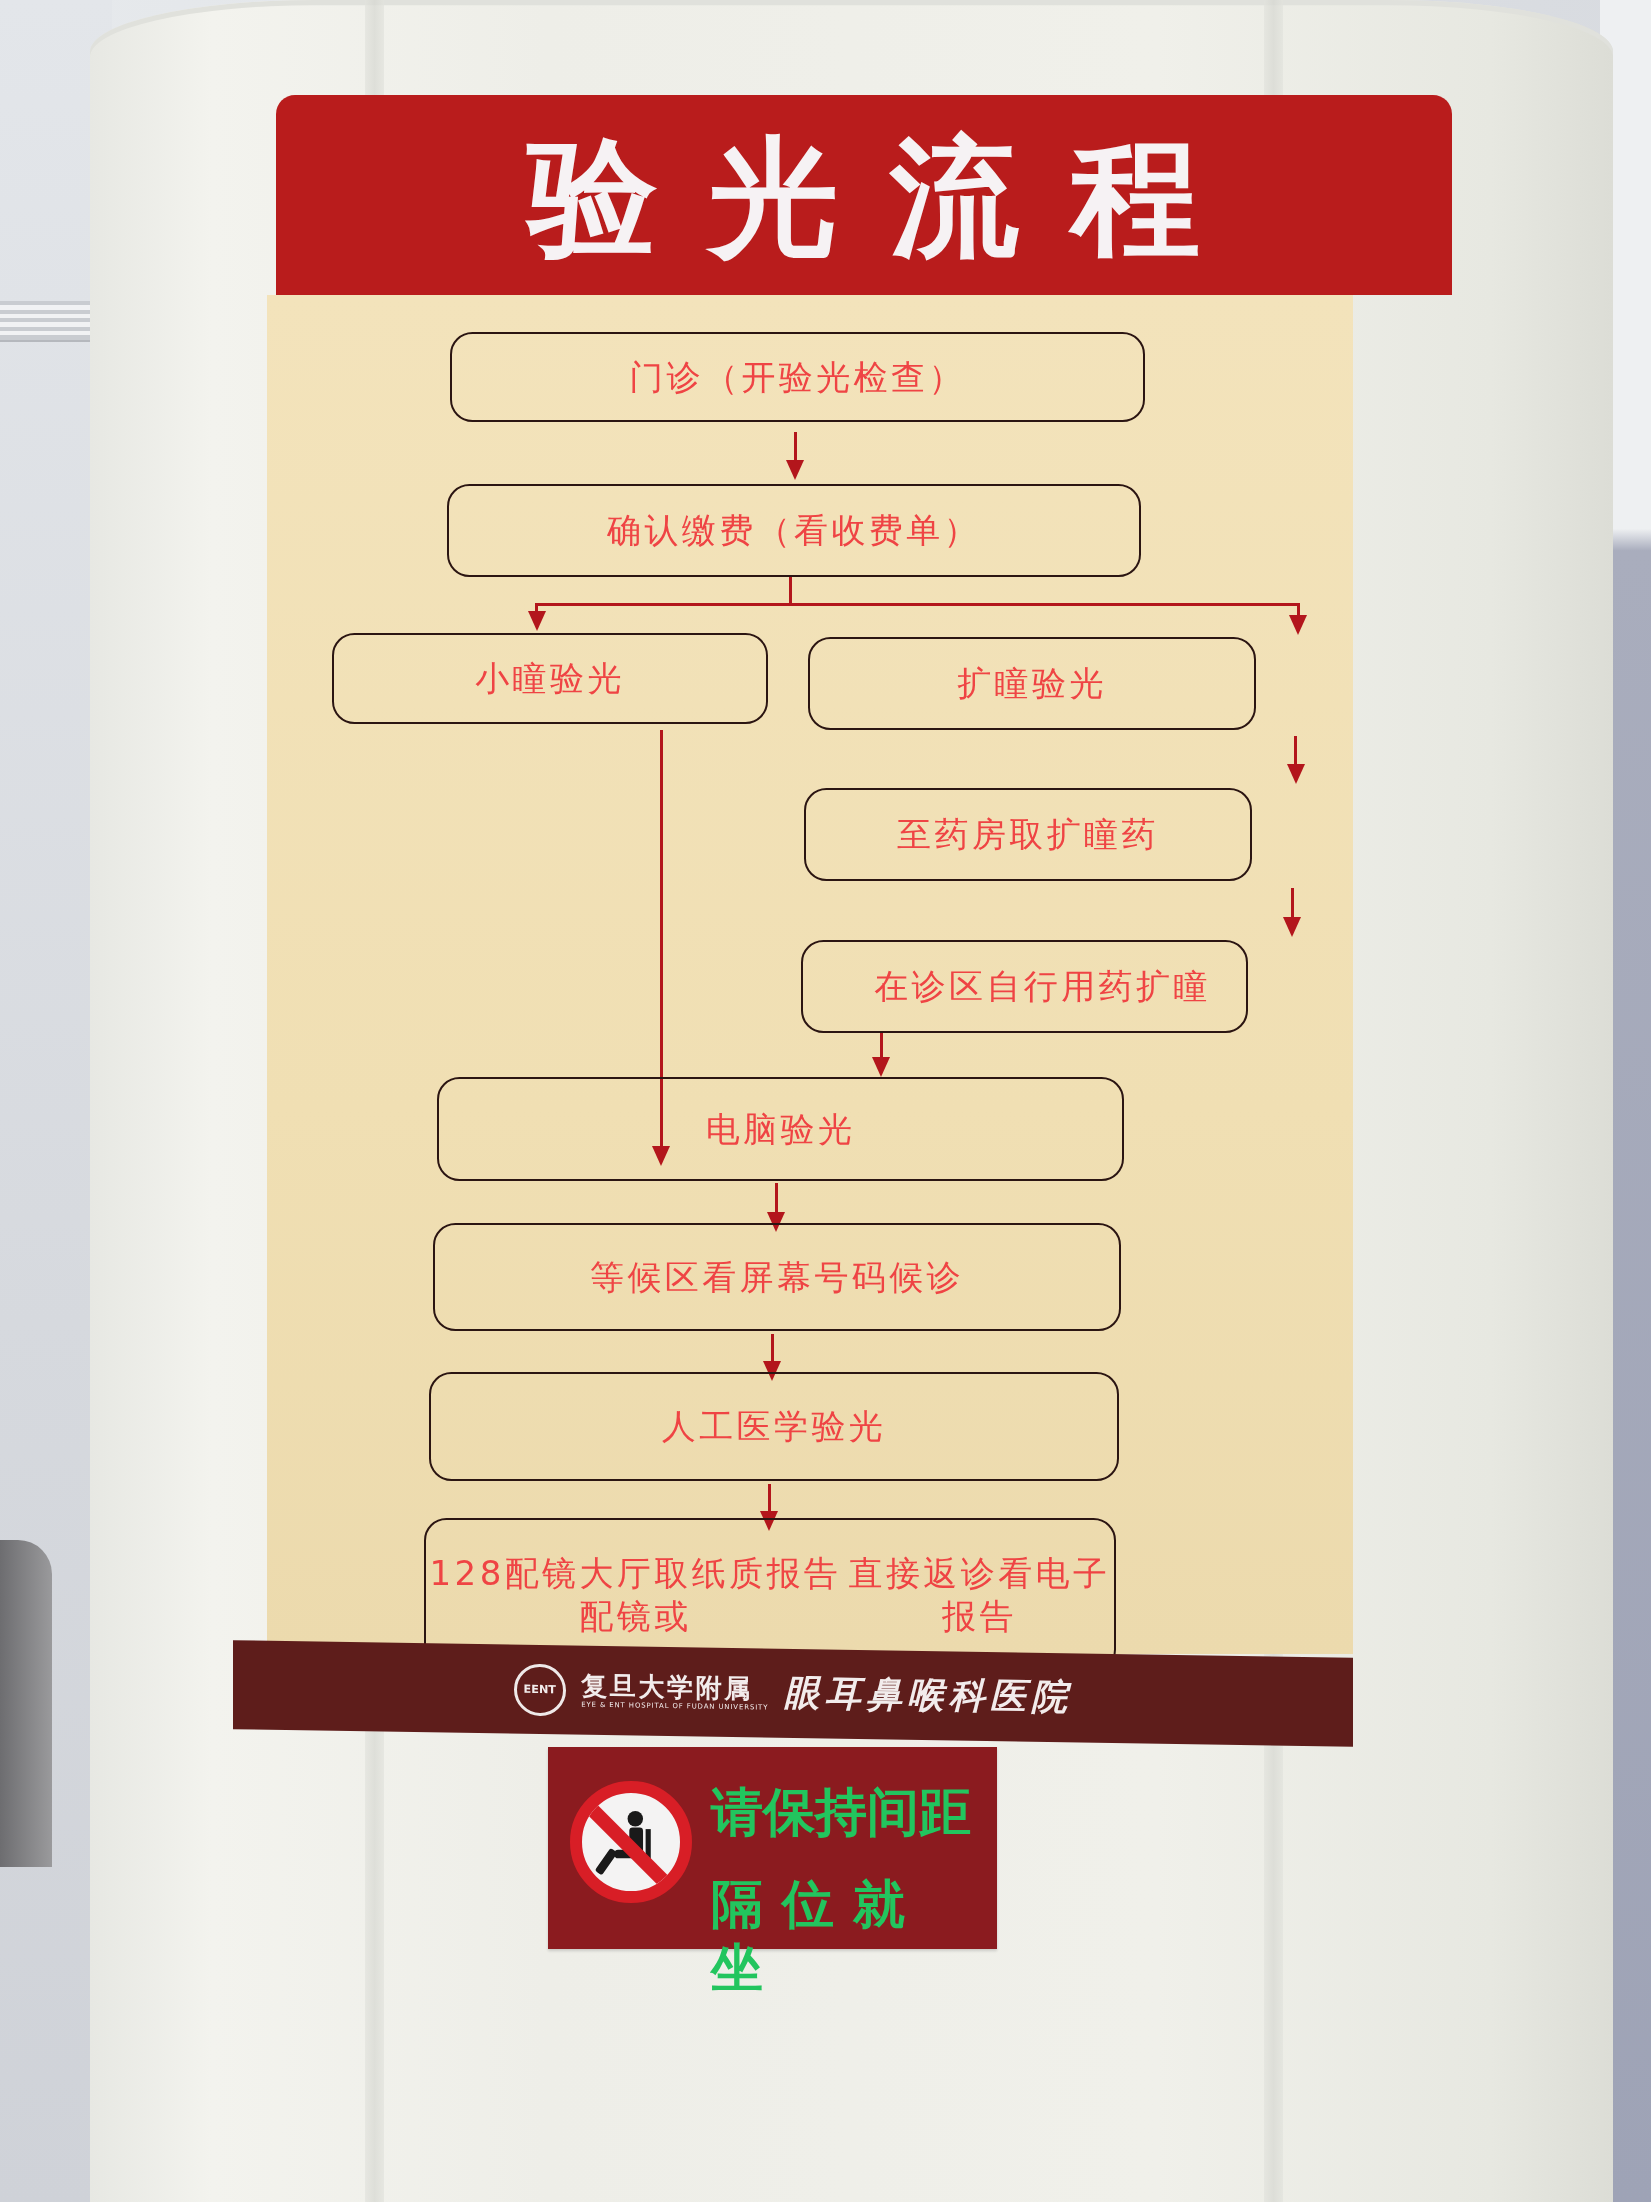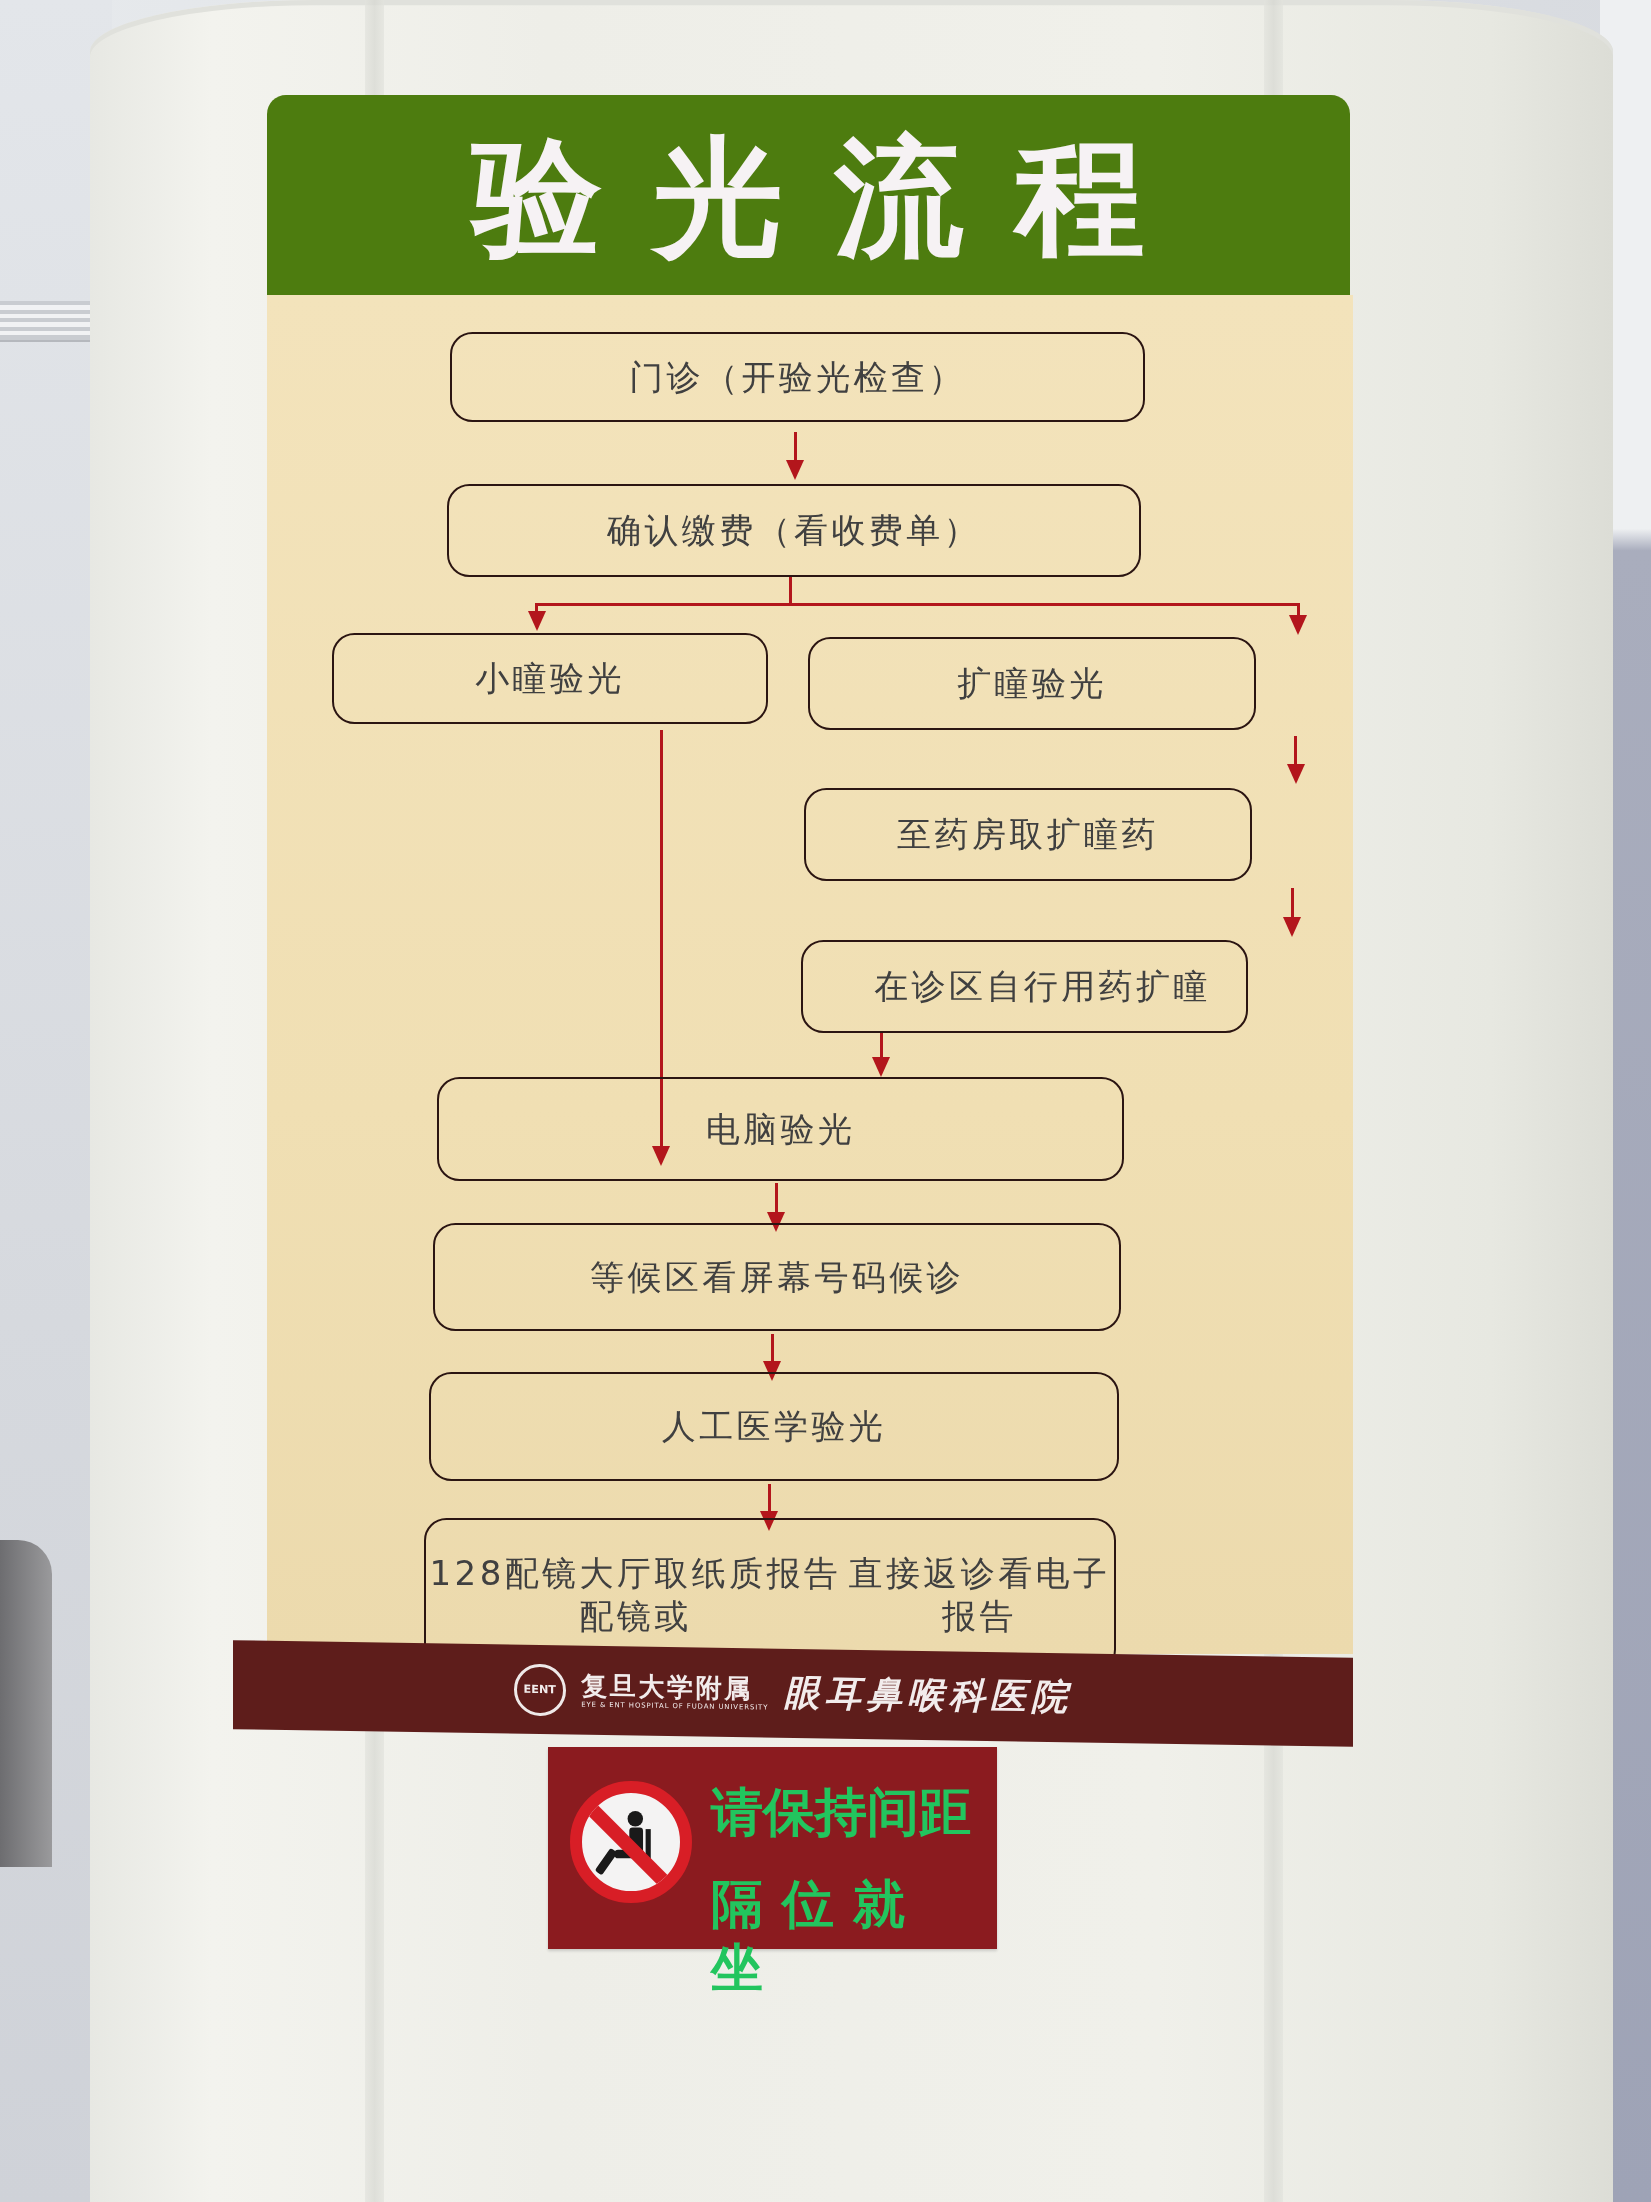--- a/index.html
+++ b/index.html
@@ -13,40 +13,40 @@
     border-bottom:2.6px solid #b5b8bd;}
   .wall-right{position:absolute;right:0;top:0;width:52px;height:2203px;
     background:linear-gradient(180deg,#eef0f2 0%,#eef0f2 24%,#a9adbd 25%,#9ea3b6 100%);}
   .column{position:absolute;left:90px;top:0;width:1523px;height:2203px;
     border-radius:224px 224px 0 0 / 52px 52px 0 0;
     background:linear-gradient(90deg,#e7e8e3 0%,#f3f3ee 8%,#eeeee8 30%,#f0f0ea 70%,#e7e8e1 92%,#dcddd6 100%);
     box-shadow:inset 0 5.2px 0 #e0e1dc;}
   .seam{position:absolute;top:0;width:19px;height:2203px;
     background:linear-gradient(90deg,#e2e3dd,#d6d7d1 50%,#e2e3dd);opacity:.7;}
   .poster{position:absolute;left:267px;top:95px;width:1086px;height:1635px;}
-  .poster-header{position:absolute;left:0;top:0;width:1083px;height:200px;
-    background:#4d7c0f;border-radius:19px 19px 0 0;}
+  .poster-header{position:absolute;left:9px;top:0;width:1176px;height:200px;
+    background:#b91c1c;border-radius:19px 19px 0 0;}
   .poster-title{position:absolute;left:0;top:33px;width:100%;text-align:center;
     font-family:"DejaVu Sans",sans-serif;font-weight:bold;font-size:129px;
     letter-spacing:52px;color:#f6f2f4;line-height:138px;padding-left:52px;box-sizing:border-box;}
   .poster-body{position:absolute;left:0;top:200px;width:1086px;height:1359px;
     background:linear-gradient(180deg,#f3e3bb 0%,#f0dfb3 60%,#ecdaad 100%);}
   .poster-footer{position:absolute;left:-34px;top:1554px;width:1120px;height:89px;
     background:#5e1d1b;transform:skewY(0.9deg);}
   .footer-inner{position:absolute;left:0;top:0;width:100%;height:100%;display:flex;
     align-items:center;justify-content:center;gap:15.5px;color:#f2ecec;}
   .logo{width:46px;height:46px;border:3.4px solid #efe9e9;border-radius:50%;
     display:flex;align-items:center;justify-content:center;font-size:11.2px;font-weight:bold;}
   .fudan-block{display:flex;flex-direction:column;align-items:flex-start;}
   .fudan-cn{font-size:26px;font-weight:bold;letter-spacing:2.6px;line-height:29px;}
   .fudan-en{font-size:6.9px;letter-spacing:0.9px;}
   .hospital-cn{font-family:"DejaVu Serif",serif;font-size:36px;font-style:italic;font-weight:bold;letter-spacing:5.2px;}
   .box{position:absolute;border:2.6px solid #2b1512;border-radius:22.4px;background:transparent;
     display:flex;align-items:center;justify-content:center;text-align:center;
-    font-size:34px;color:#404040;letter-spacing:3.4px;line-height:43px;box-sizing:border-box;}
+    font-size:34px;color:#ef4444;letter-spacing:3.4px;line-height:43px;box-sizing:border-box;}
   .vline{position:absolute;width:2.6px;background:#b3161c;}
   .hline{position:absolute;height:2.6px;background:#b3161c;}
   .arrowhead{position:absolute;width:0;height:0;border-left:9.5px solid transparent;
     border-right:9.5px solid transparent;border-top:20.6px solid #b3161c;}
   .sign{position:absolute;left:548px;top:1747px;width:449px;height:202px;background:#8b1b1f;
     box-shadow:0 1.7px 2.6px rgba(0,0,0,.15);}
   .no-sign{position:absolute;left:21.5px;top:34px;width:122px;height:122px;border-radius:50%;
     background:#f4f3f3;border:12px solid #d81e26;box-sizing:border-box;overflow:hidden;}
   .no-slash{position:absolute;left:50%;top:-8.6px;width:13.8px;height:129px;background:#d81e26;
     transform:translateX(-50%) rotate(-45deg);}

